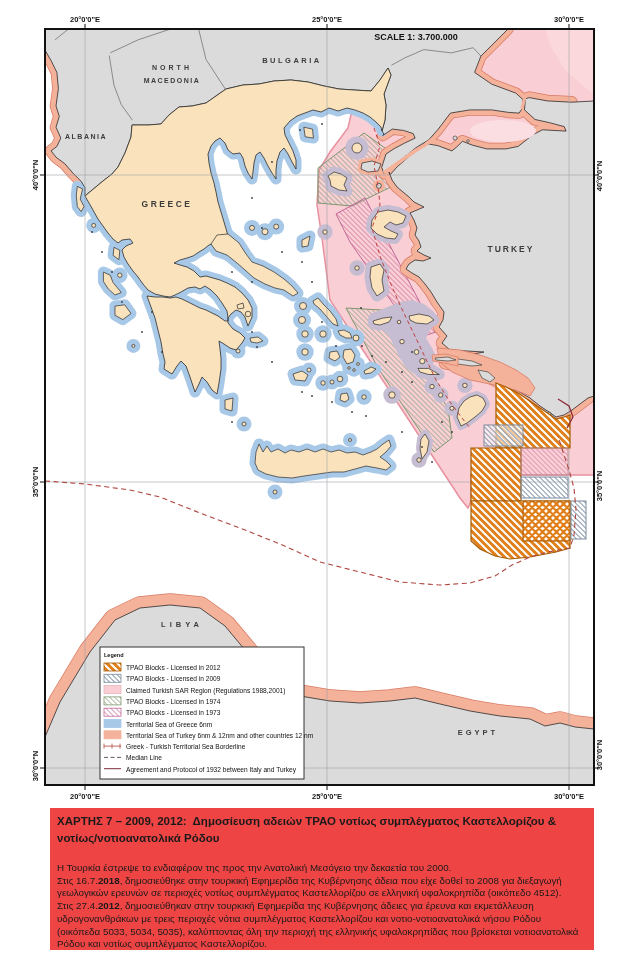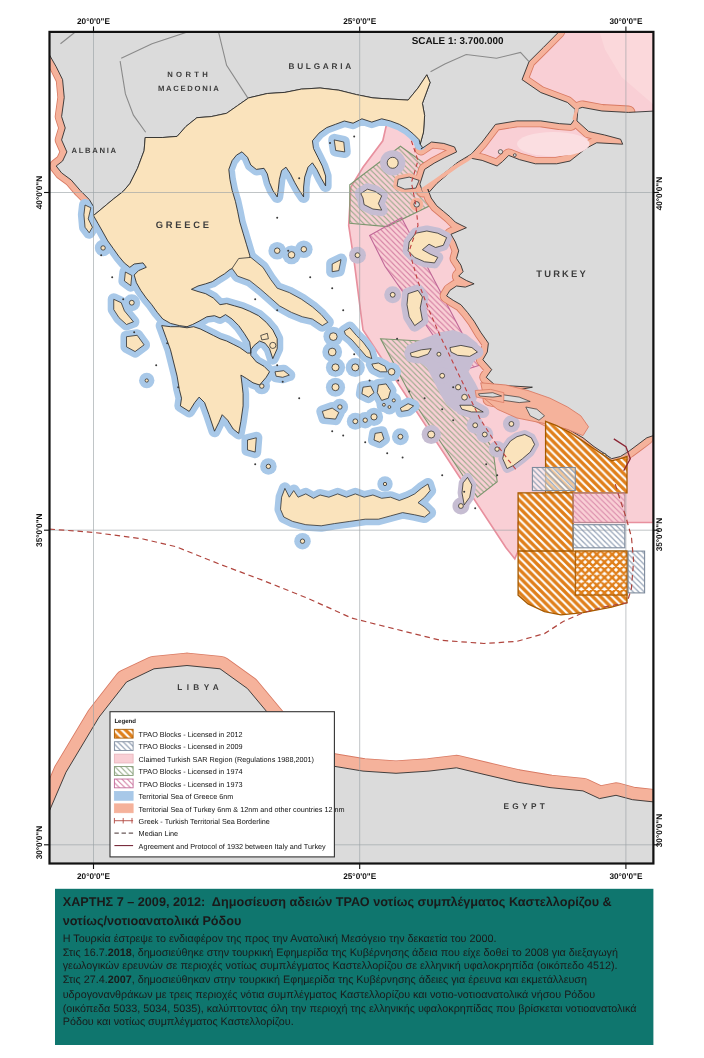--- a/index.html
+++ b/index.html
@@ -1,17 +1,17 @@
 <!DOCTYPE html>
 <html><head><meta charset="utf-8"><style>
 *{margin:0;padding:0;box-sizing:border-box}
 body{width:640px;height:962px;background:#fff;font-family:"Liberation Sans",sans-serif;position:relative}
-.txt{position:absolute;left:50px;top:808px;width:544px;height:142px;background:#0f766e;padding:5px 7px}
+.txt{position:absolute;left:50px;top:808px;width:544px;height:142px;background:#ef4444;padding:5px 7px}
 .txt h1{font-size:11.5px;line-height:16.5px;color:#1a1a1a;font-weight:bold}
-.txt p{font-size:9.8px;line-height:12.7px;color:#1a1a1a;margin-top:2px}
+.txt p{font-size:9.8px;line-height:12.7px;color:#1a1a1a;margin-top:16px}
 </style></head><body>
 <svg width="640" height="962" viewBox="0 0 640 962" xmlns="http://www.w3.org/2000/svg">
 <defs>
 <pattern id="h2012" width="7" height="7" patternUnits="userSpaceOnUse">
         <rect width="7" height="7" fill="white"></rect>
         <path d="M-1.75,1.75 L5.25,8.75 M1.75,-1.75 L8.75,5.25" stroke="#E07F1A" stroke-width="3"></path>
       </pattern>
 <pattern id="h2012b" width="7" height="7" patternUnits="userSpaceOnUse">
         <rect width="7" height="7" fill="white"></rect>
         <path d="M-1.75,5.25 L5.25,-1.75 M1.75,8.75 L8.75,1.75 M-1.75,1.75 L5.25,8.75 M1.75,-1.75 L8.75,5.25" stroke="#E07F1A" stroke-width="2.2"></path>
@@ -485,16 +485,16 @@
 <text x="126" y="760.4" font-family="Liberation Sans, sans-serif" font-size="6.6" font-weight="normal" fill="#111" text-anchor="start">Median Line</text>
 <line x1="104" y1="768.7" x2="121" y2="768.7" stroke="#7A2E3E" stroke-width="1"></line>
 <text x="126" y="771.7" font-family="Liberation Sans, sans-serif" font-size="6.6" font-weight="normal" fill="#111" text-anchor="start">Agreement and Protocol of 1932 between Italy and Turkey</text>
 </svg>
 
 <div class="txt">
 <h1>ΧΑΡΤΗΣ 7 – 2009, 2012:&nbsp; Δημοσίευση αδειών ΤΡΑΟ νοτίως συμπλέγματος Καστελλορίζου &amp;<br>νοτίως/νοτιοανατολικά Ρόδου</h1>
 <p>Η Τουρκία έστρεψε το ενδιαφέρον της προς την Ανατολική Μεσόγειο την δεκαετία του 2000.<br>
 Στις 16.7.<b>2018</b>, δημοσιεύθηκε στην τουρκική Εφημερίδα της Κυβέρνησης άδεια που είχε δοθεί το 2008 για διεξαγωγή<br>
 γεωλογικών ερευνών σε περιοχές νοτίως συμπλέγματος Καστελλορίζου σε ελληνική υφαλοκρηπίδα (οικόπεδο 4512).<br>
-Στις 27.4.<b>2007</b>, δημοσιεύθηκαν στην τουρκική Εφημερίδα της Κυβέρνησης άδειες για έρευνα και εκμετάλλευση<br>
+Στις 27.4.<b>2012</b>, δημοσιεύθηκαν στην τουρκική Εφημερίδα της Κυβέρνησης άδειες για έρευνα και εκμετάλλευση<br>
 υδρογονανθράκων με τρεις περιοχές νότια συμπλέγματος Καστελλορίζου και νοτιο-νοτιοανατολικά νήσου Ρόδου<br>
 (οικόπεδα 5033, 5034, 5035), καλύπτοντας όλη την περιοχή της ελληνικής υφαλοκρηπίδας που βρίσκεται νοτιοανατολικά<br>
 Ρόδου και νοτίως συμπλέγματος Καστελλορίζου.</p>
 </div>
 </body></html>

